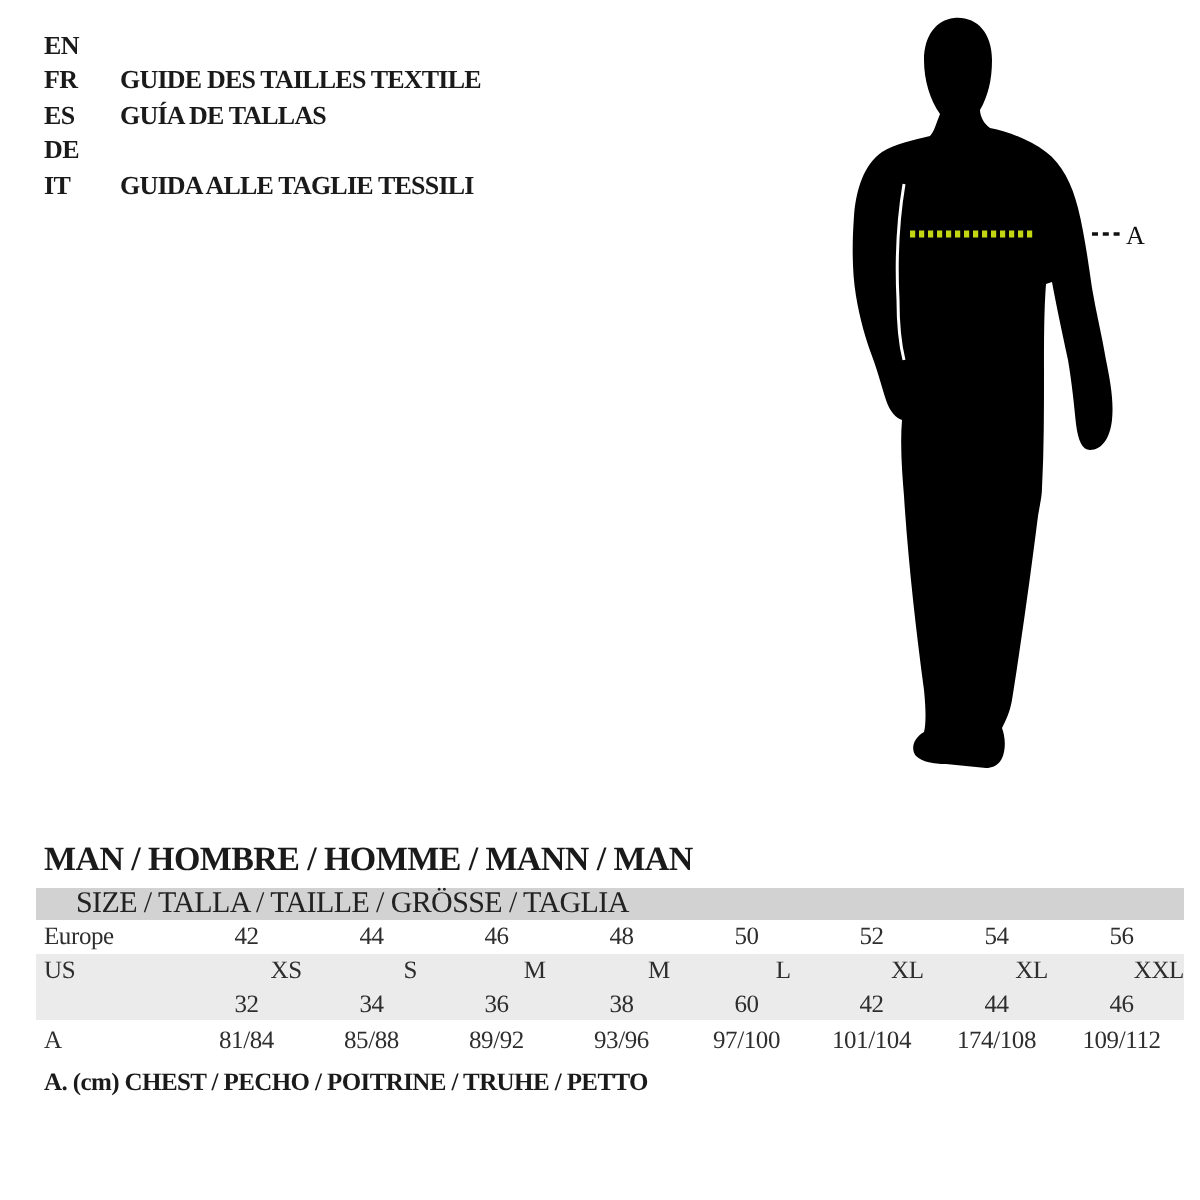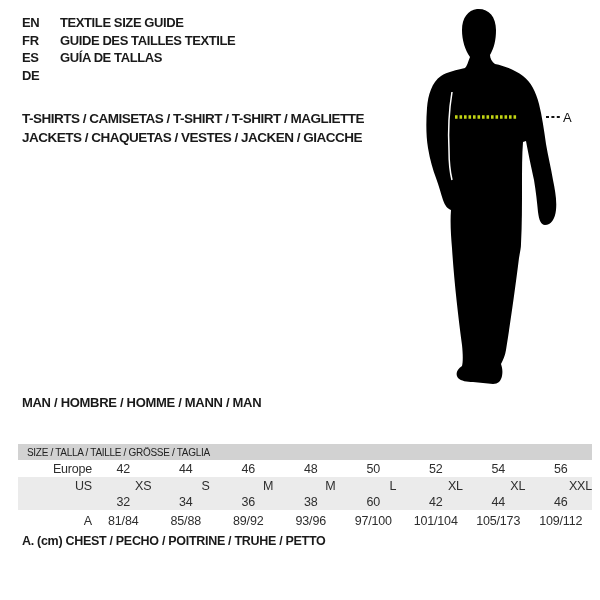--- a/index.html
+++ b/index.html
@@ -1,75 +1,74 @@
 <!DOCTYPE html>
 <html><head>
 <meta charset="utf-8">
 <style>
   html,body{margin:0;padding:0;background:#fff;}
   .page{
     position:relative;width:600px;height:600px;background:#ffffff;overflow:hidden;
-    font-family:Liberation Sans, sans-serif;color:#1a1a1a;
+    font-family:Liberation Serif, serif;color:#1a1a1a;
   }
   
   .lang-block{position:absolute;left:22px;top:14px;}
   .lang-row{display:flex;height:17.5px;align-items:center;}
   .lang-code{width:38px;font-weight:bold;font-size:13px;letter-spacing:-0.3px;}
   .lang-label{font-weight:bold;font-size:13px;letter-spacing:-0.4px;white-space:nowrap;}
   
   .cat-block{position:absolute;left:22px;top:110px;}
   .cat-line{font-weight:bold;font-size:13.5px;letter-spacing:-0.5px;line-height:18.5px;white-space:nowrap;}
   
   .figure-wrap{position:absolute;left:405px;top:0px;width:180px;height:400px;}
   
-  .section-title{position:absolute;left:22px;top:395px;font-weight:bold;font-size:13px;letter-spacing:-0.3px;white-space:nowrap;}
+  .section-title{position:absolute;left:22px;top:420px;font-weight:bold;font-size:17px;letter-spacing:-0.3px;white-space:nowrap;}
   
   .size-table{position:absolute;left:18px;top:444px;width:574px;font-size:12.5px;color:#2e2e2e;}
   .t-header{
     height:16px;background:#d2d2d2;display:flex;align-items:center;
-    padding-left:9px;color:#222;font-size:10px;letter-spacing:-0.3px;
+    padding-left:20px;color:#222;font-size:15px;letter-spacing:-0.3px;
   }
   .t-row{display:flex;align-items:center;}
   .t-row.shaded{background:#ebebeb;}
   .r-europe{height:17px;}
   .r-us{height:17px;gap:40px;}
   .r-num{height:16px;}
   .r-a{height:21px;}
-  .t-label{width:70px;padding-left:4px;letter-spacing:-0.2px;text-align:right;}
+  .t-label{width:70px;padding-left:4px;letter-spacing:-0.2px;}
   .t-cell{flex:1;text-align:center;letter-spacing:-0.2px;}
   
   .footnote{position:absolute;left:22px;top:534px;font-weight:bold;font-size:12.5px;letter-spacing:-0.3px;white-space:nowrap;}
 </style>
 </head>
 <body>
 
 <div class="page">
 
   <div class="lang-block">
     <div class="lang-row">
       <span class="lang-code">EN</span>
-      <span class="lang-label">TEXTILE SIZE GUIDE</span>
     </div>
     <div class="lang-row">
       <span class="lang-code">FR</span>
       <span class="lang-label">GUIDE DES TAILLES TEXTILE</span>
     </div>
     <div class="lang-row">
       <span class="lang-code">ES</span>
       <span class="lang-label">GUÍA DE TALLAS</span>
     </div>
     <div class="lang-row">
       <span class="lang-code">DE</span>
     </div>
+    <div class="lang-row">
+      <span class="lang-code">IT</span>
+      <span class="lang-label">GUIDA ALLE TAGLIE TESSILI</span>
+    </div>
   </div>
 
-  <div class="cat-block">
-    <div class="cat-line">T-SHIRTS / CAMISETAS / T-SHIRT / T-SHIRT / MAGLIETTE</div>
-    <div class="cat-line">JACKETS / CHAQUETAS / VESTES / JACKEN / GIACCHE</div>
-  </div>
 
   <div class="figure-wrap">
     <svg width="180" height="400" viewBox="0 0 180 400" xmlns="http://www.w3.org/2000/svg">
       <path d="M72,9
                C63,10 57,18 57,30
                C57,40 60,50 65,57
                C63,62 62,66 60,68
                C52,70 42,72 36,76
                C27,82 23,95 22,108
                C21,122 21,136 23,148
@@ -151,20 +150,20 @@
     </div>
 
     <div class="t-row r-a">
       <span class="t-label">A</span>
       <span class="t-cell">81/84</span>
       <span class="t-cell">85/88</span>
       <span class="t-cell">89/92</span>
       <span class="t-cell">93/96</span>
       <span class="t-cell">97/100</span>
       <span class="t-cell">101/104</span>
-      <span class="t-cell">105/173</span>
+      <span class="t-cell">174/108</span>
       <span class="t-cell">109/112</span>
     </div>
   </div>
 
   <div class="footnote">A. (cm) CHEST / PECHO / POITRINE / TRUHE / PETTO</div>
 
 </div>
 
 </body></html>

